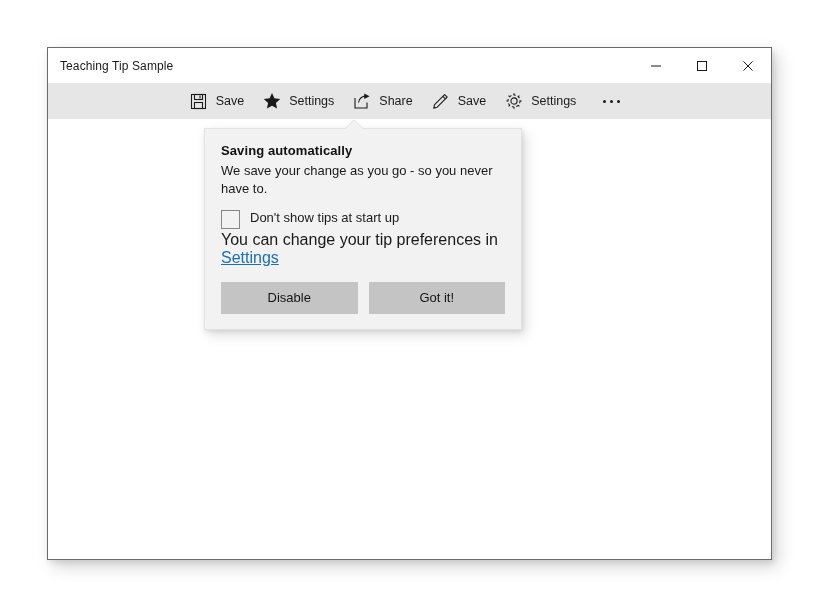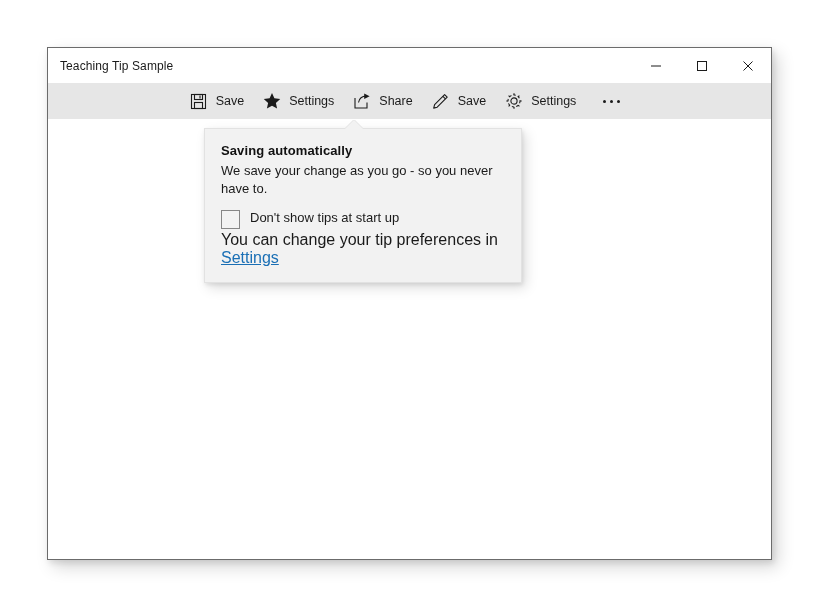--- a/index.html
+++ b/index.html
@@ -346,18 +346,22 @@
 
         <div class="tip-check-row">
           <span class="checkbox"></span>
           <span class="check-label">Don't show tips at start up</span>
         </div>
 
         <div class="tip-pref">
           <span>You can change your tip preferences in </span><span class="tip-link">Settings</span>
         </div>
 
+        <div class="tip-actions">
+          <button class="tip-btn">Disable</button>
+          <button class="tip-btn">Got it!</button>
+        </div>
       </div>
 
     </div>
 
   </div>
 </div>
 
 </body></html>

